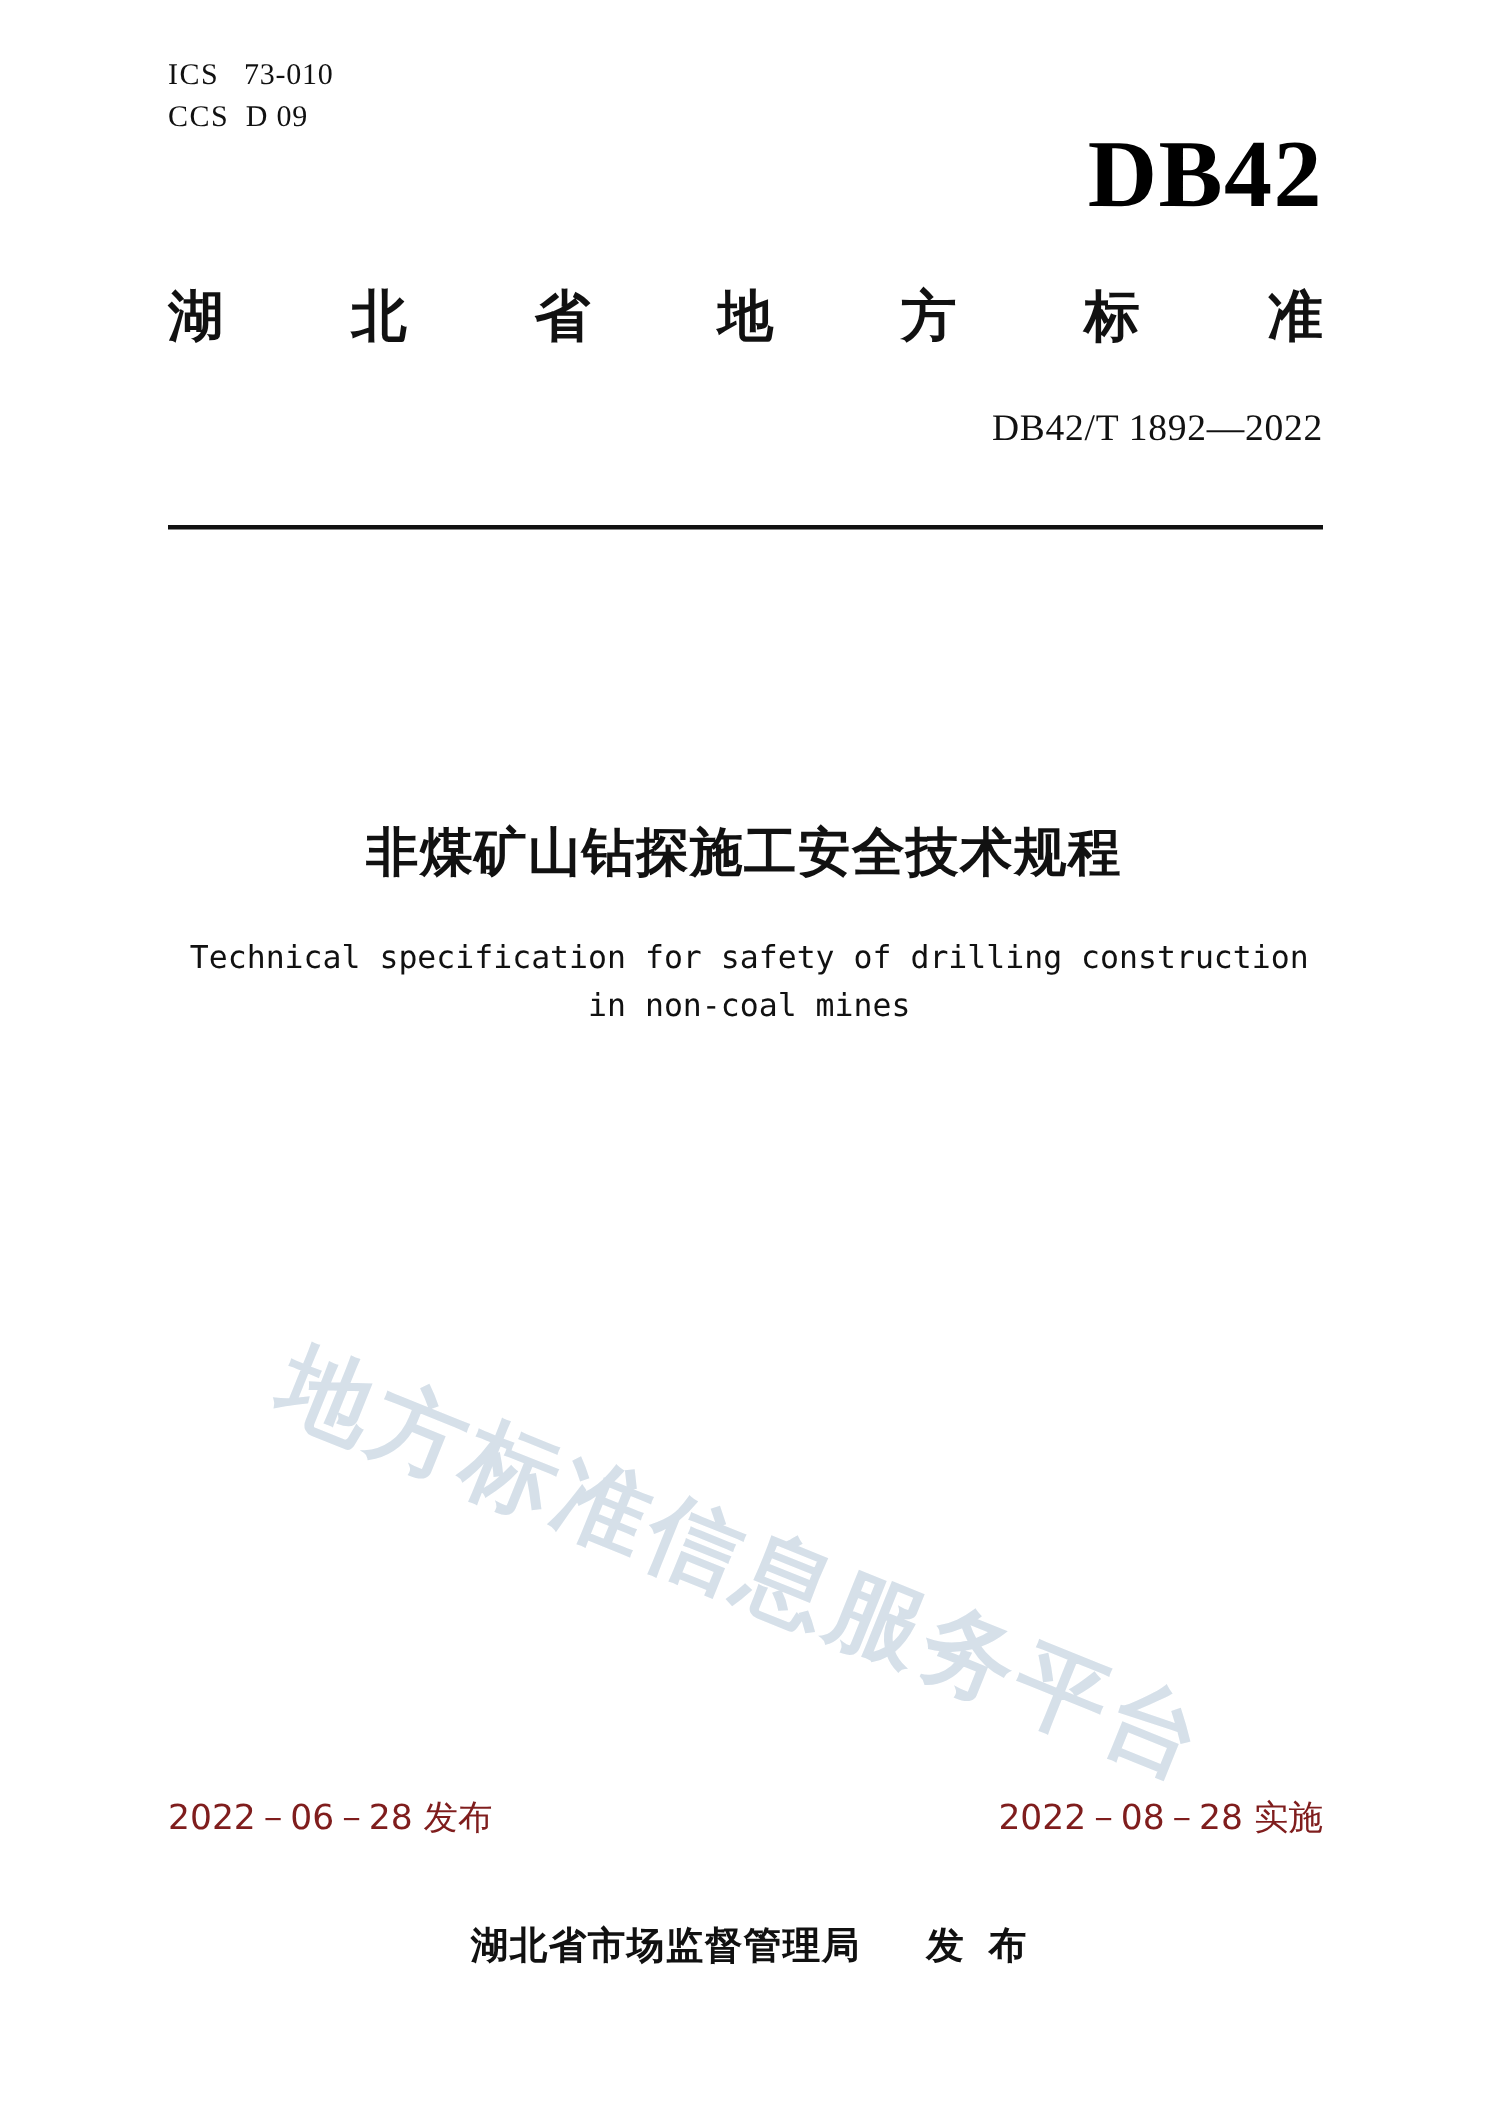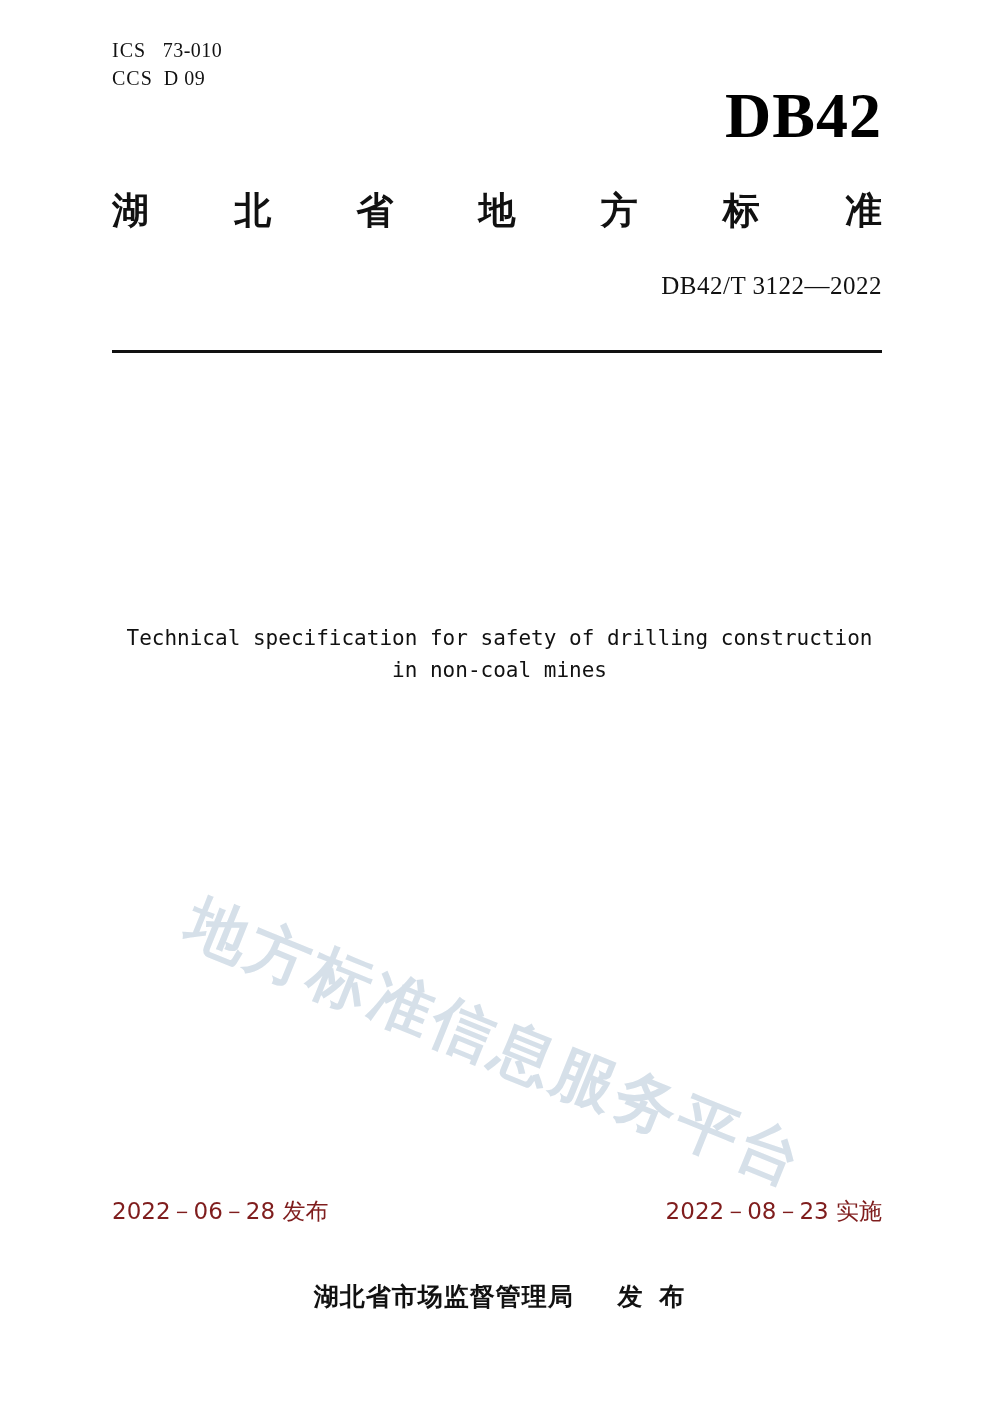--- a/index.html
+++ b/index.html
@@ -216,33 +216,34 @@
   <div class="province-std">
     <span>湖</span>
     <span>北</span>
     <span>省</span>
     <span>地</span>
     <span>方</span>
     <span>标</span>
     <span>准</span>
   </div>
 
-  <div class="std-number">DB42/T 3122—2022</div>
+  <div class="std-number">DB42/T 1892—2022</div>
 
   <div class="rule"></div>
 
+  <div class="title-cn">非煤矿山钻探施工安全技术规程</div>
   <div class="title-en">Technical specification for safety of drilling construction in non-coal mines</div>
 
   <div class="watermark">
     <span>地方标准信息服务平台</span>
   </div>
 
   <div class="date-row">
     <div>2022－06－28 发布</div>
-    <div>2022－08－23 实施</div>
+    <div>2022－08－28 实施</div>
   </div>
 
   <div class="publisher">
     <span>湖北省市场监督管理局</span>
     <span class="issue">发 布</span>
   </div>
 
 
 </div>
 

